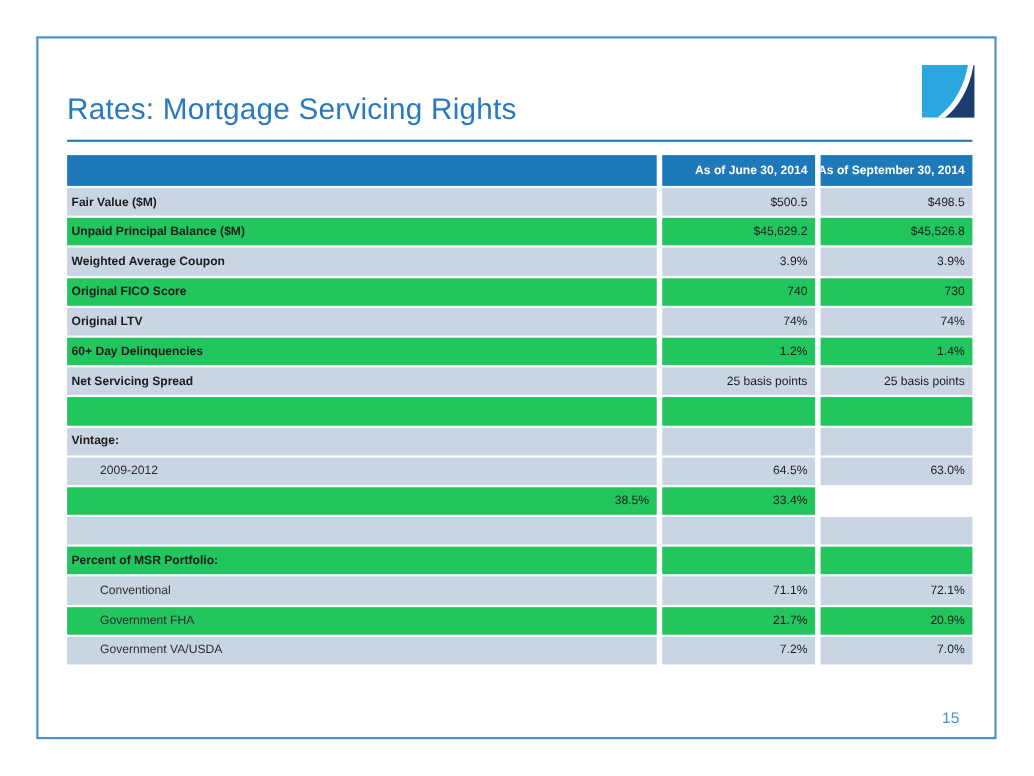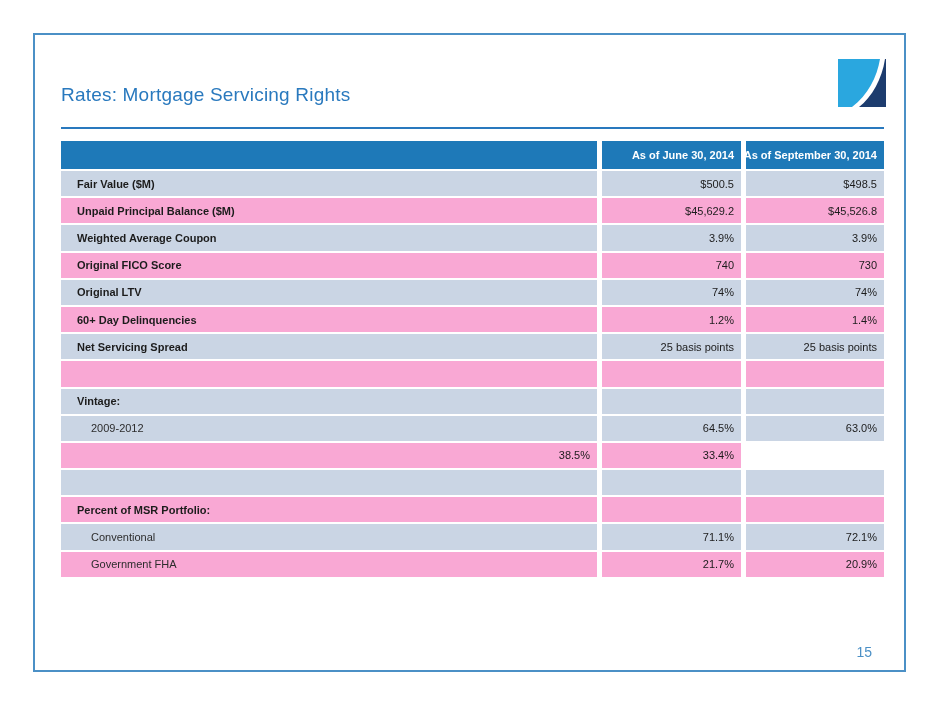--- a/index.html
+++ b/index.html
@@ -21,21 +21,21 @@
     top: 33px;
     width: 869px;
     height: 635px;
     border: 2px solid #4b90c6;
     background: #ffffff;
   }
   .slide-title {
     position: absolute;
     left: 61px;
     top: 84px;
-    font-size: 19px;
+    font-size: 27px;
     font-weight: 400;
     color: #2979be;
     letter-spacing: 0.2px;
     white-space: nowrap;
   }
   .title-rule {
     position: absolute;
     left: 61px;
     top: 127px;
     width: 823px;
@@ -75,22 +75,22 @@
   }
   .header-row .td {
     background: #1e79b8;
     color: #ffffff;
     font-weight: 700;
     justify-content: flex-end;
     padding-right: 7px;
   }
   .header-row .td.label-cell { justify-content: flex-start; padding-left: 7px; }
   .row-dark .td  { background: #cad5e4; padding-left: 28px; }
-  .row-light .td { background: #f9a8d4; }
-  .td.label-cell { justify-content: flex-start; padding-left: 16px; padding-right: 0; }
+  .row-light .td { background: #22c55e; }
+  .td.label-cell { justify-content: flex-start; padding-left: 4px; padding-right: 0; }
   .td.value-cell { justify-content: flex-end; padding-right: 7px; }
   .bold .label-cell { font-weight: 700; }
   .indent .label-cell { padding-left: 30px; font-weight: 400; color: #2d2d2d; }
   .page-number {
     position: absolute;
     right: 68px;
     top: 644px;
     font-size: 14px;
     color: #4b90c6;
   }
@@ -186,16 +186,21 @@
     <div class="tr row-dark indent">
       <div class="td label-cell">Conventional</div>
       <div class="td value-cell">71.1%</div>
       <div class="td value-cell">72.1%</div>
     </div>
     <div class="tr row-light indent">
       <div class="td label-cell">Government FHA</div>
       <div class="td value-cell">21.7%</div>
       <div class="td value-cell">20.9%</div>
     </div>
+    <div class="tr row-dark indent">
+      <div class="td label-cell">Government VA/USDA</div>
+      <div class="td value-cell">7.2%</div>
+      <div class="td value-cell">7.0%</div>
+    </div>
   </div>
 
   <div class="page-number">15</div>
 </div>
 
 </body></html>

